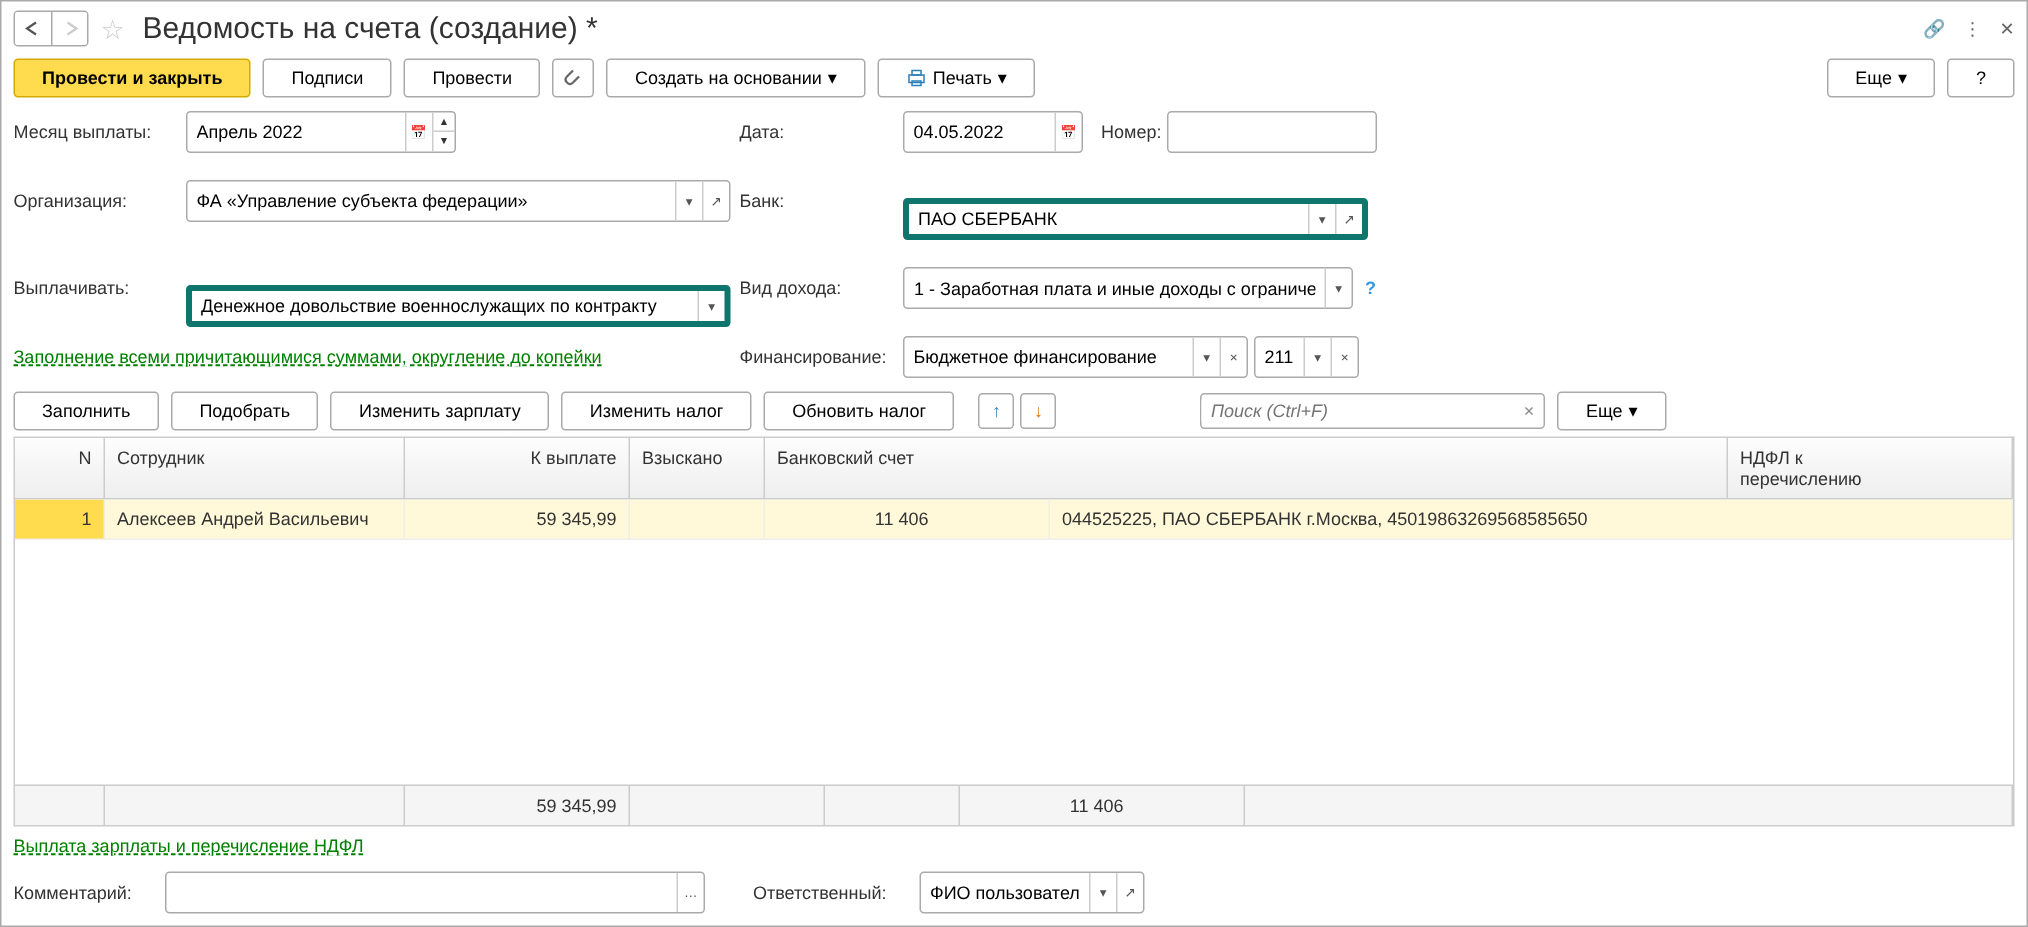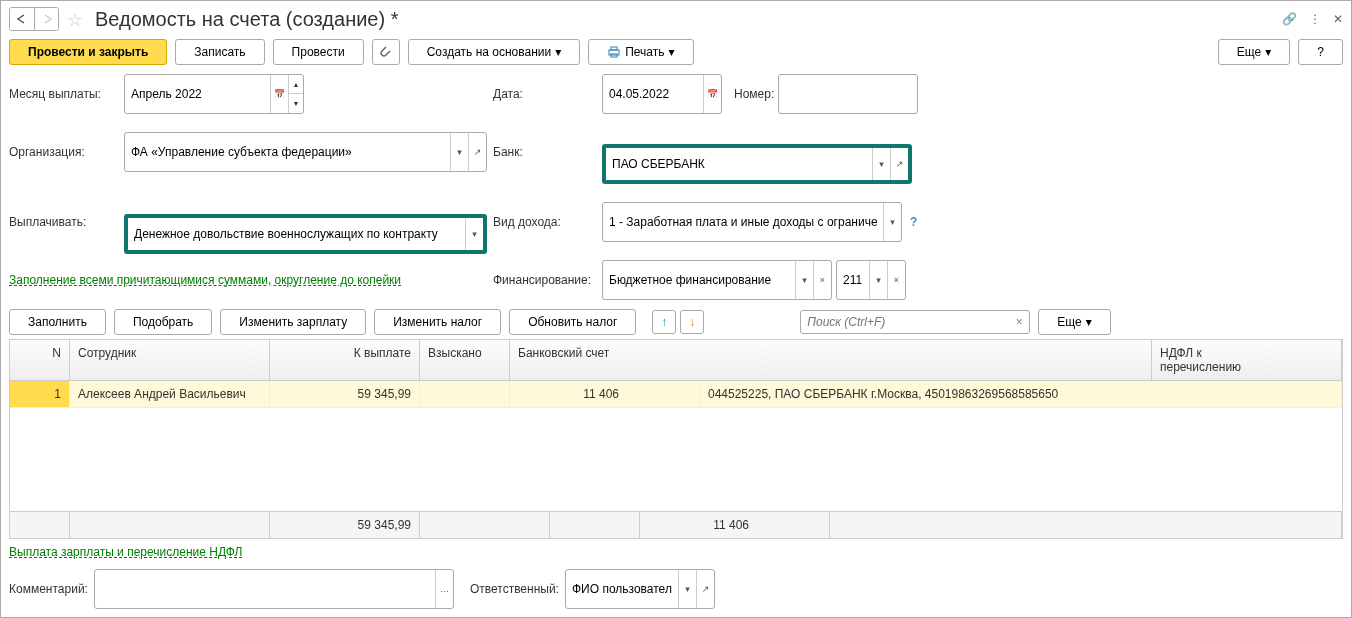--- a/index.html
+++ b/index.html
@@ -16,21 +16,21 @@
 .toolbar { display: flex; align-items: center; gap: 8px; padding: 6px 0; }
 .btn { border: 1px solid #aaa; border-radius: 3px; padding: 4px 18px; background: #fff; cursor: pointer; font-size: 12px; display: inline-flex; align-items: center; gap: 4px; height: 26px; }
 .btn.primary { background: #ffdb4d; border-color: #d4a900; font-weight: bold; }
 .btn.icon-only { padding: 4px 6px; }
 .toolbar .spacer { flex: 1; }
 .form-row { display: flex; align-items: center; gap: 6px; padding: 3px 0; }
 .form-row .label { width: 95px; }
 .form-row .col2-label { width: 105px; }
 .form-col1 { display: flex; align-items: center; gap: 20px; width: 478px; }
 .form-col2 { display: flex; align-items: center; gap: 4px; flex: 1; }
-.input-group { display: flex; border: 1px solid #aaa; border-radius: 3px; height: 40px; align-items: center; background: #fff; overflow: hidden; }
+.input-group { display: flex; border: 1px solid #aaa; border-radius: 3px; height: 28px; align-items: center; background: #fff; overflow: hidden; }
 .input-group.highlight { border: 4px solid #0f766e; margin-top: 24px; }
 .input-text { border: none; padding: 0 6px; font-size: 12px; flex: 1; min-width: 0; outline: none; background: transparent; }
 .input-btn { width: 18px; height: 100%; border-left: 1px solid #ccc; display: flex; align-items: center; justify-content: center; cursor: pointer; font-size: 9px; color: #555; }
 .spinner { display: flex; flex-direction: column; border-left: 1px solid #ccc; height: 100%; }
 .spinner div { height: 50%; width: 14px; display: flex; align-items: center; justify-content: center; font-size: 7px; cursor: pointer; }
 .spinner div:first-child { border-bottom: 1px solid #ccc; }
 .link { color: #008000; text-decoration: underline dashed; cursor: pointer; }
 .help-icon { color: #3498db; font-weight: bold; cursor: pointer; margin-left: 4px; }
 .table-toolbar { display: flex; align-items: center; gap: 8px; padding: 6px 0 4px 0; }
 .arrow-btns { display: flex; gap: 4px; }
@@ -50,21 +50,21 @@
 .grid-footer .cell { padding: 6px 8px; border-right: 1px solid #ccc; font-size: 12px; }
 .c-n { width: 60px; text-align: right; }
 .c-emp { width: 200px; }
 .c-pay { width: 150px; text-align: right; }
 .c-fin { width: 130px; }
 .c-col { width: 90px; }
 .c-ndfl { width: 190px; text-align: right; padding-right: 80px !important; }
 .c-bank { flex: 1; }
 .row-marker { background: #ffdb4d !important; }
 .links-block { padding: 6px 0; display: flex; flex-direction: column; gap: 6px; }
-.bottom-row { display: flex; align-items: center; gap: 6px; padding-top: 4px; }
+.bottom-row { display: flex; align-items: center; gap: 22px; padding-top: 4px; }
 svg { display: block; }
 </style>
 </head>
 <body>
 
 <div class="window">
   <div class="titlebar">
     <div class="nav-btns">
       <div class="nav-btn">
           <svg width="12" height="10">
@@ -81,21 +81,21 @@
     <div class="title">Ведомость на счета (создание) *</div>
     <div class="title-icons">
       <span>🔗</span>
       <span>⋮</span>
       <span>✕</span>
     </div>
   </div>
 
   <div class="toolbar">
     <button class="btn primary">Провести и закрыть</button>
-    <button class="btn">Записать</button>
+    <button class="btn">Подписи</button>
     <button class="btn">Провести</button>
     <button class="btn icon-only">
         <svg width="14" height="14">
           <path d="M7 2 L3 6 Q1 8 3 10 Q5 12 7 10 L11 6" fill="none" stroke="#666" stroke-width="1.5"></path>
         </svg>
       </button>
     <button class="btn">
         <span>Создать на основании</span> 
         <span>▾</span>
       </button>

